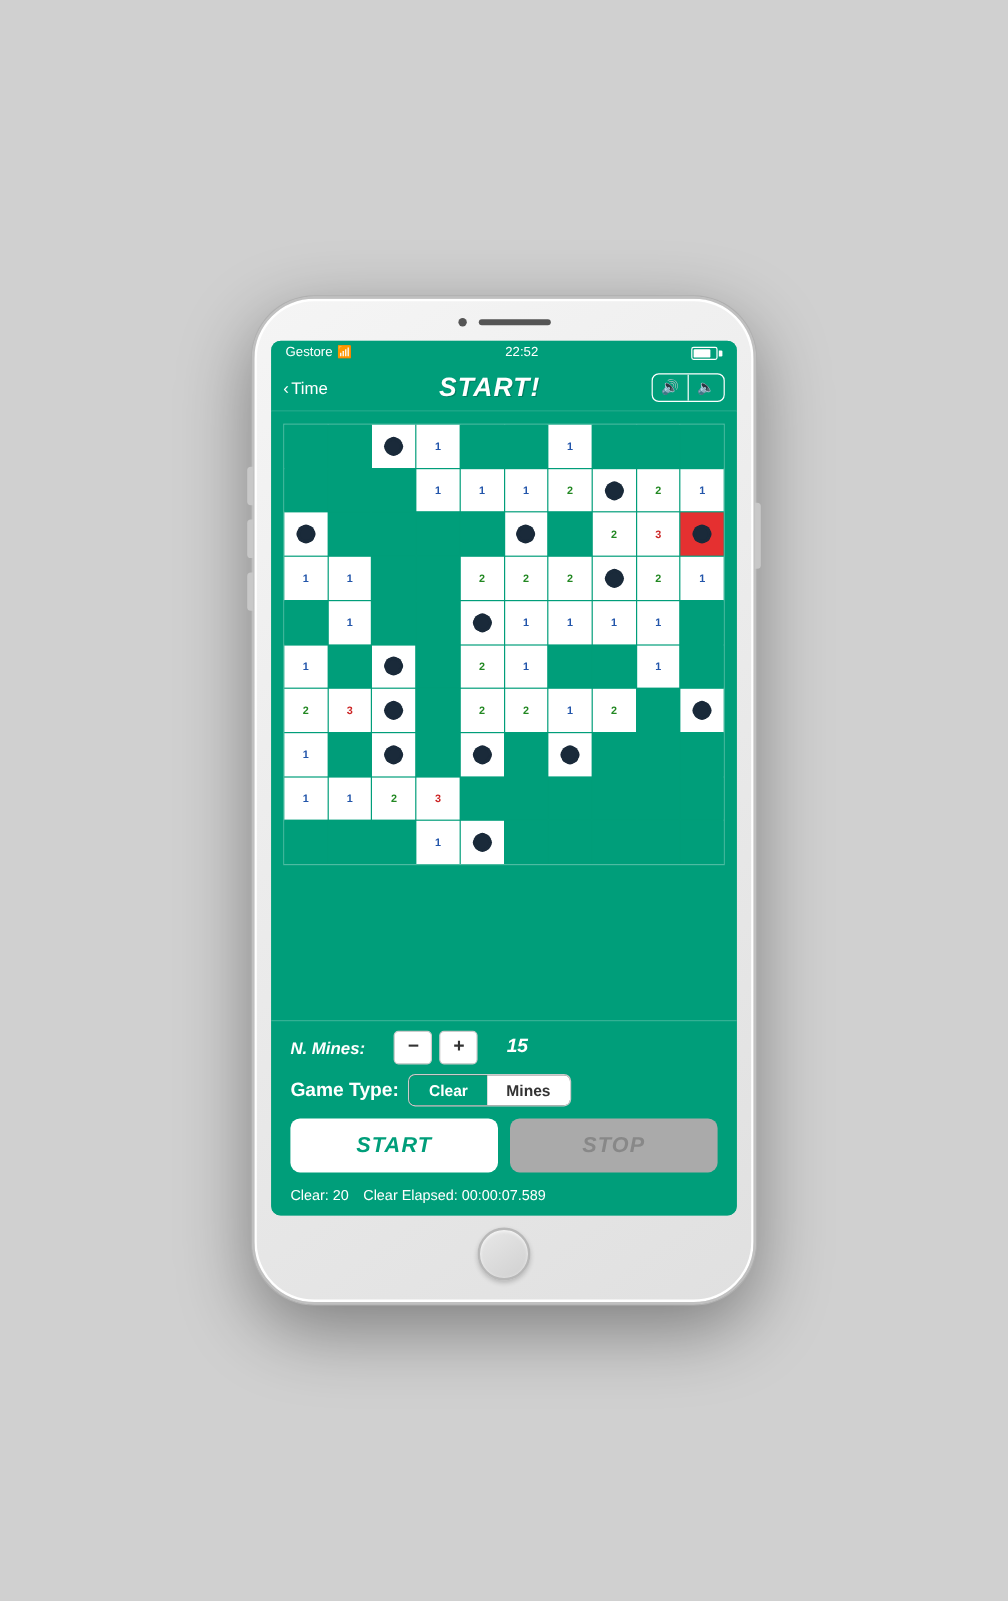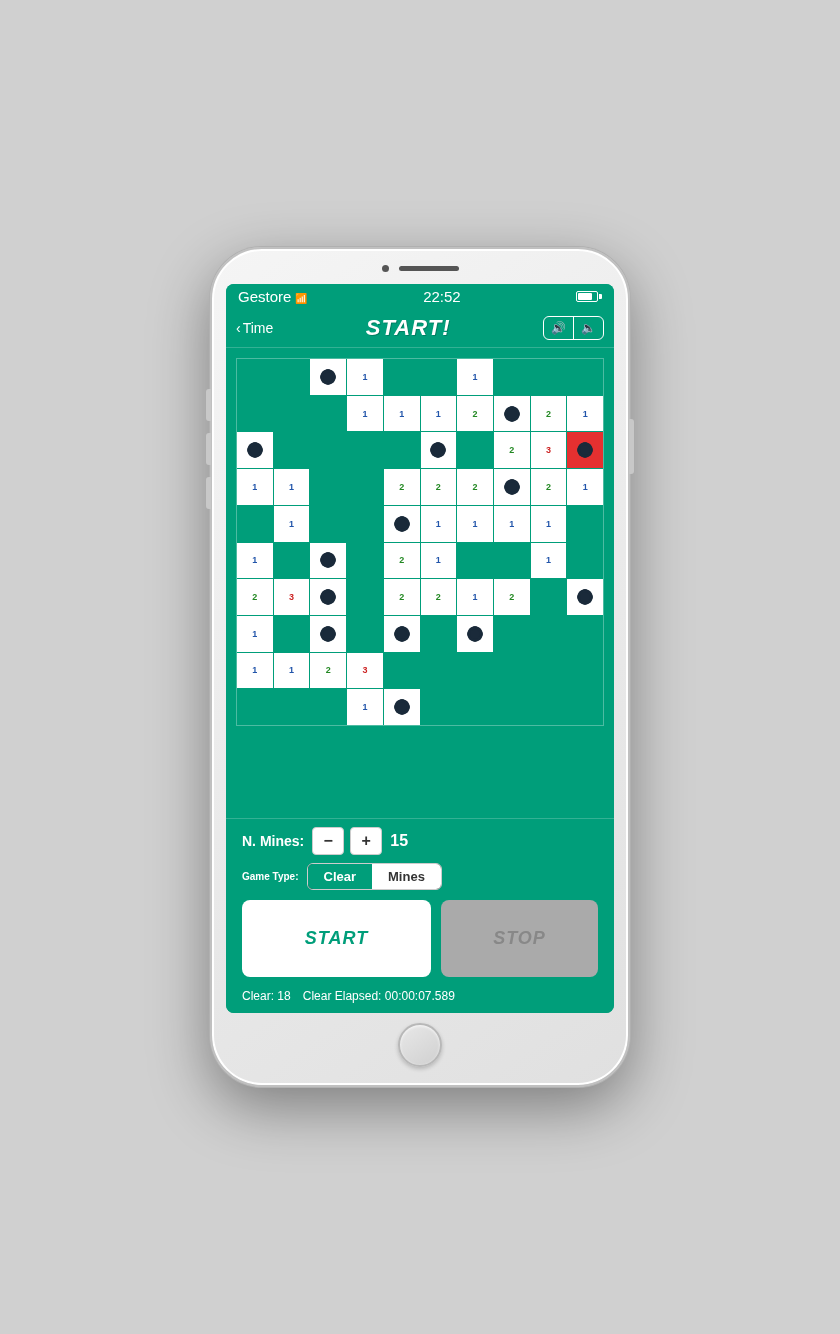--- a/index.html
+++ b/index.html
@@ -87,21 +87,21 @@
     }
 
     
     .status-bar {
       background: #009e7a;
       display: flex;
       justify-content: space-between;
       align-items: center;
       padding: 4px 12px;
       color: white;
-      font-size: 15px;
+      font-size: 11px;
       font-weight: 500;
     }
     .status-left { display: flex; align-items: center; gap: 4px; }
     .status-wifi::before { content: '📶'; font-size: 10px; }
     .battery-icon {
       display: flex;
       align-items: center;
     }
     .battery-body {
       width: 22px;
@@ -206,21 +206,22 @@
     .bottom-panel {
       background: #009e7a;
       padding: 8px 16px 6px;
       border-top: 1px solid rgba(255,255,255,0.2);
     }
 
     .mines-row {
       display: flex;
       align-items: center;
       margin-bottom: 8px;
-      gap: 8px;
+      gap: 24px;
+      font-style: italic;
     }
     .mines-label {
       color: white;
       font-size: 14px;
       font-weight: 600;
     }
     .mines-controls {
       display: flex;
       align-items: center;
       gap: 6px;
@@ -247,21 +248,21 @@
     }
 
     .gametype-row {
       display: flex;
       align-items: center;
       margin-bottom: 10px;
       gap: 8px;
     }
     .gametype-label {
       color: white;
-      font-size: 10px;
+      font-size: 16px;
       font-weight: 600;
       text-align: center;
     }
     .toggle-group {
       display: flex;
       background: #404040;
       border-radius: 6px;
       overflow: hidden;
       border: 1.5px solid #ccc;
     }
@@ -279,21 +280,21 @@
       color: white;
     }
 
     .action-row {
       display: flex;
       gap: 10px;
       margin-bottom: 8px;
     }
     .start-btn {
       flex: 1;
-      padding: 28px;
+      padding: 12px;
       background: white;
       border: none;
       border-radius: 8px;
       font-size: 18px;
       font-weight: 900;
       font-style: italic;
       color: #009e7a;
       cursor: pointer;
       letter-spacing: 1px;
       text-transform: uppercase;
@@ -533,21 +534,21 @@
       </div>
 
       <div class="action-row">
         <button class="start-btn">START</button>
         <button class="stop-btn">STOP</button>
       </div>
 
       <div class="stats-row">
         <span class="stats-text">
           <span>Clear:</span>
-          <span>18</span>
+          <span>20</span>
         </span>
         <span class="stats-text">
           <span>Clear Elapsed:</span>
           <span>00:00:07.589</span>
         </span>
       </div>
     </div>
 
   </div>
 

